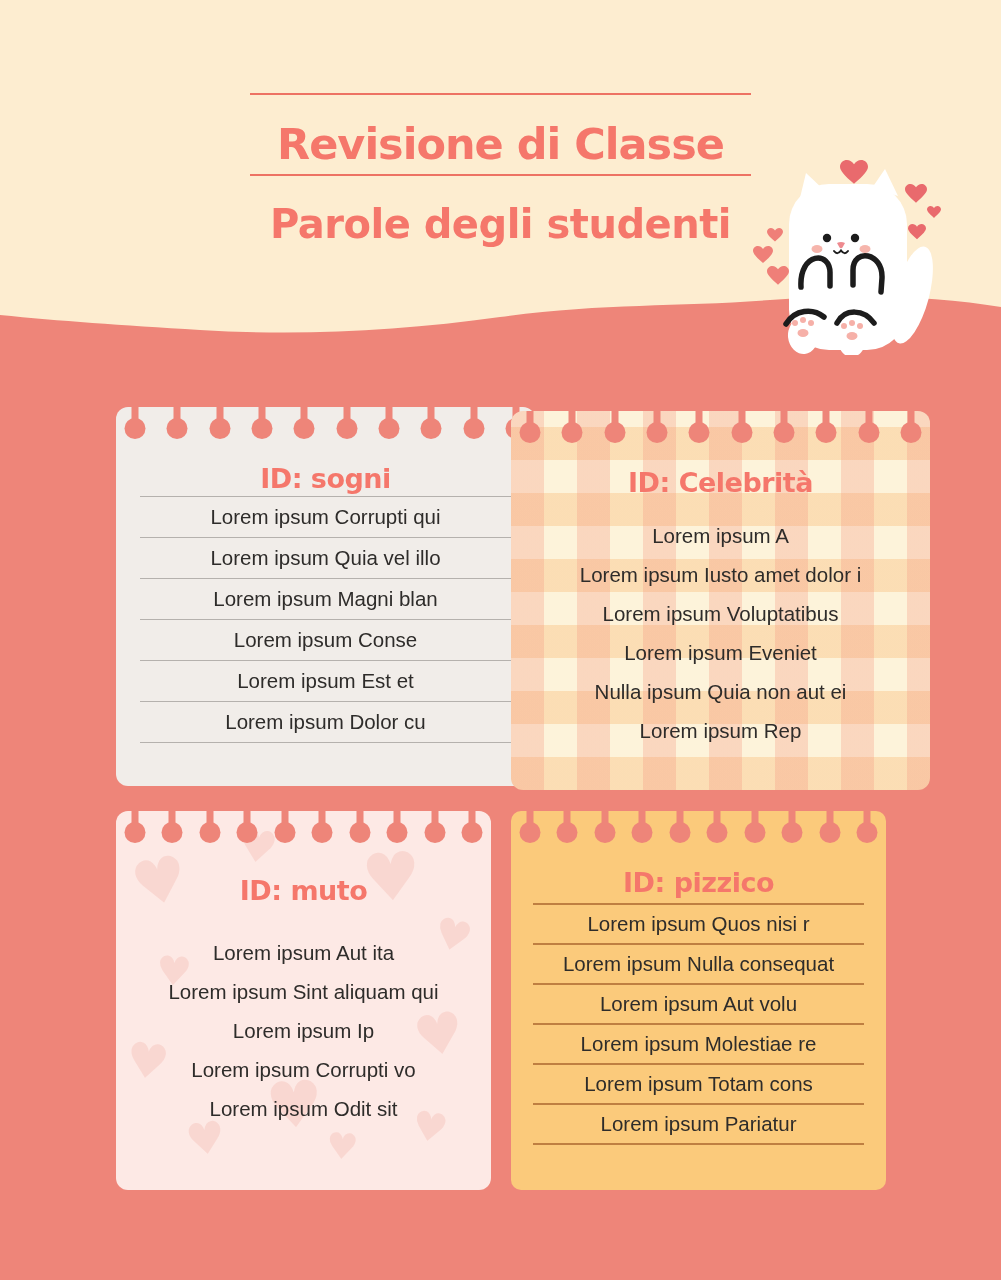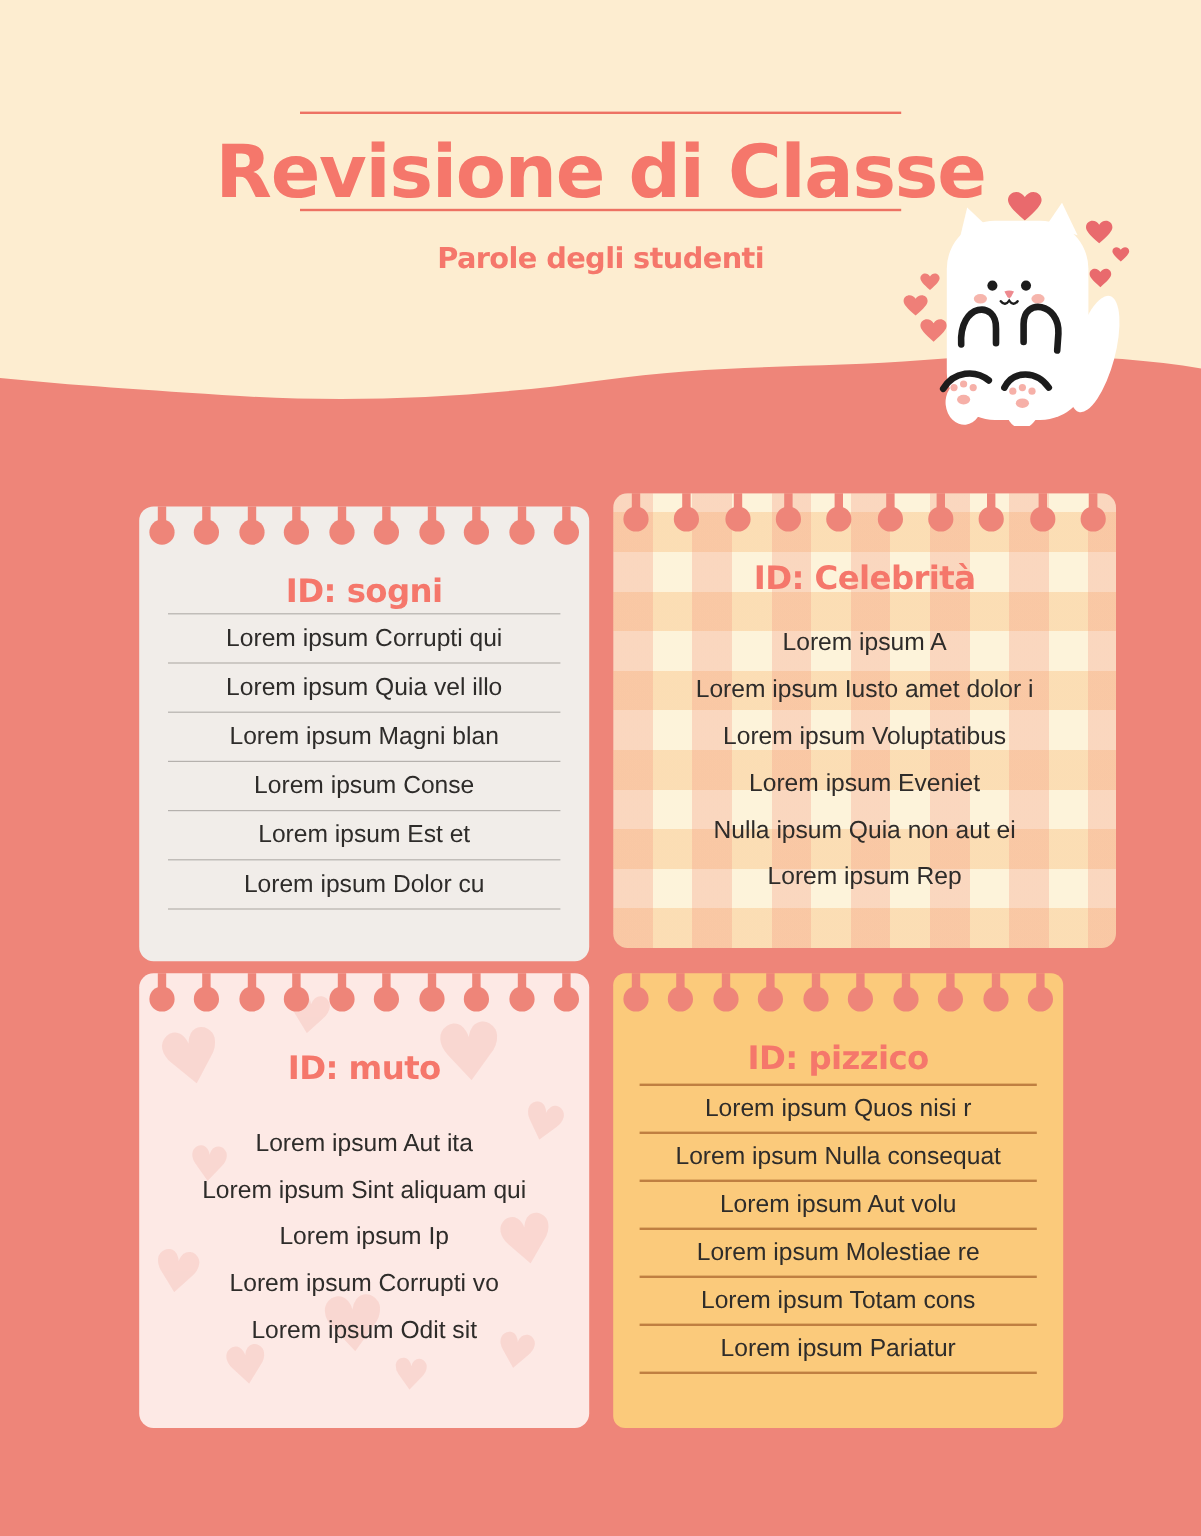--- a/index.html
+++ b/index.html
@@ -14,35 +14,35 @@
     background:var(--coral-bg);
     font-family:"Liberation Sans", sans-serif;
   }
   .wave{position:absolute; left:0; top:0; z-index:0;}
   .rule{position:absolute; left:250px; width:501px; height:2px; background:var(--rule-coral); z-index:2;}
   .rule-top{top:93px;}
   .rule-bottom{top:174px;}
   .title{
     position:absolute; top:118px; left:0; width:100%; margin:0;
     text-align:center; font-family:"DejaVu Sans", sans-serif;
-    font-size:61px; line-height:52px; font-weight:800; letter-spacing:-1px;
+    font-size:43px; line-height:52px; font-weight:800; letter-spacing:-1px;
     color:var(--accent); z-index:2;
   }
   .subtitle{
     position:absolute; top:201px; left:0; width:100%; margin:0;
     text-align:center; font-family:"DejaVu Sans", sans-serif;
-    font-size:24px; font-weight:800; letter-spacing:-0.5px;
+    font-size:40px; font-weight:800; letter-spacing:-0.5px;
     color:var(--accent); z-index:2;
   }
   .cat{position:absolute; left:745px; top:140px; z-index:3;}
 
   .card{
     position:absolute; width:375px; height:379px; border-radius:12px; z-index:2;
   }
-  .c1{left:116px; top:422px; background:var(--card-white);}
+  .c1{left:116px; top:407px; background:var(--card-white);padding-left:44px;}
   .c2{left:511px; top:411px;
       background-color:var(--gingham-base);
       background-image:
         repeating-linear-gradient(90deg, rgba(244,150,128,0.30) 0px, rgba(244,150,128,0.30) 33px, rgba(244,150,128,0) 33px, rgba(244,150,128,0) 66px),
         repeating-linear-gradient(0deg, rgba(247,166,83,0.28) 0px, rgba(247,166,83,0.28) 33px, rgba(247,166,83,0) 33px, rgba(247,166,83,0) 66px);
       padding-left: 44px;
   }
   .c3{left:116px; top:811px; background:var(--card-pink);}
   .c4{left:511px; top:811px; background:var(--card-orange);border-radius:10px;}
 

